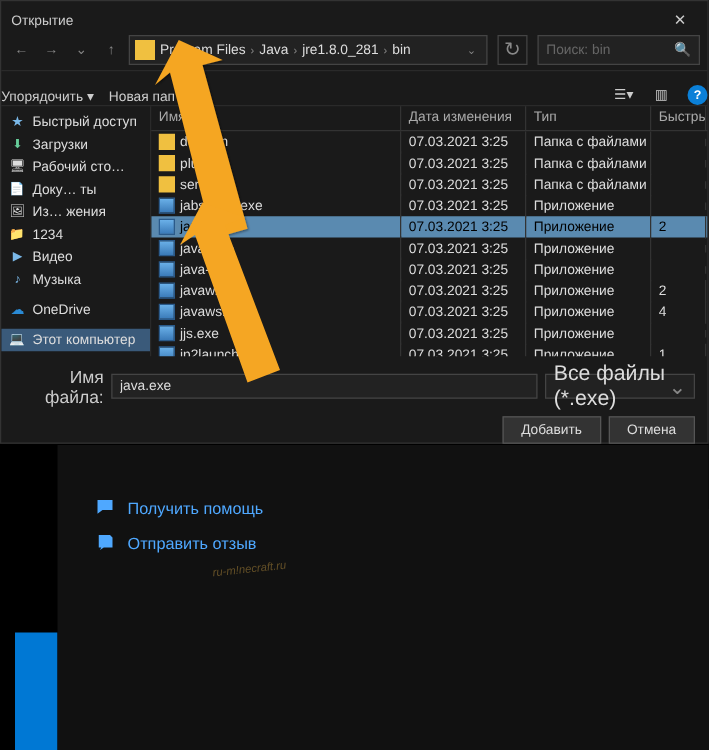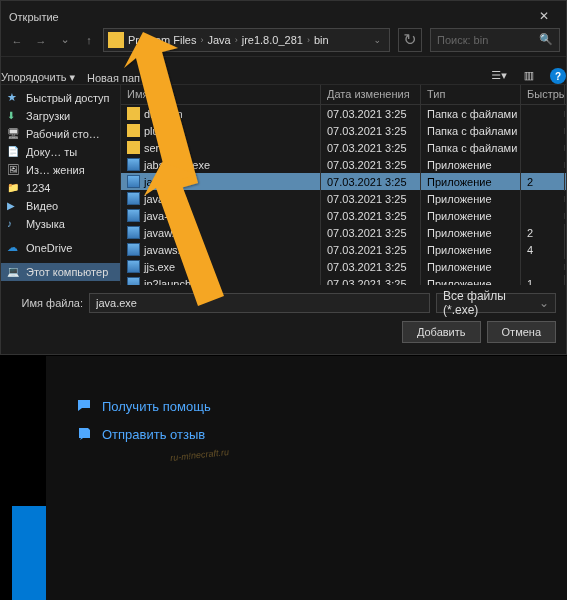--- a/index.html
+++ b/index.html
@@ -14,21 +14,21 @@
 .bc-icon { width: 16px; height: 16px; background: #f0c040; display: inline-block; margin-right: 4px; }
 .bc-sep { color: #888; margin: 0 4px; font-size: 9px; }
 .refresh { width: 24px; height: 24px; border: 1px solid #444; display: flex; align-items: center; justify-content: center; color: #888; margin-left: 4px; }
 .searchbox { width: 130px; height: 24px; background: #222; border: 1px solid #444; margin-left: 4px; display: flex; align-items: center; padding: 0 6px; font-size: 11px; color: #666; gap: 14px; }
 .search-icon { margin-left: auto; color: #888; font-size: 11px; }
 .toolbar { height: 28px; display: flex; align-items: flex-end; padding: 0 0; font-size: 11px; color: #ccc; gap: 12px; border-bottom: 1px solid #2a2a2a; }
 .toolbar .spacer { flex: 1; }
 .view-icon { width: 18px; height: 18px; display: inline-flex; align-items: center; justify-content: center; color: #ccc; }
 .help { width: 16px; height: 16px; border-radius: 50%; background: #0b80d8; color: #fff; display: inline-flex; align-items: center; justify-content: center; font-size: 10px; font-weight: bold; }
 .body { display: flex; height: 200px; }
-.sidebar { width: 120px; border-right: 1px solid #2a2a2a; padding: 4px 0; overflow: hidden; }
+.sidebar { width: 120px; border-right: 1px solid #2a2a2a; padding: 4px 0; overflow: hidden; text-align: center; }
 .side-item { display: flex; align-items: center; padding: 2px 6px; font-size: 11px; color: #ddd; gap: 5px; white-space: nowrap; cursor: pointer; }
 .side-item.sel { background: #3a5a7a; }
 .side-ico { width: 14px; height: 14px; display: inline-block; flex-shrink: 0; }
 .ico-star::before { content:"★"; color:#7ab8e8; font-size:11px; }
 .ico-desktop::before { content:"🖥"; font-size:10px; }
 .ico-down::before { content:"⬇"; color:#6c9; font-size:10px; }
 .ico-doc::before { content:"📄"; font-size:10px; }
 .ico-pic::before { content:"🖼"; font-size:10px; }
 .ico-folder::before { content:"📁"; color:#f0c040; font-size:10px; }
 .ico-video::before { content:"▶"; color:#7ab8e8; font-size:10px; }
@@ -44,23 +44,23 @@
 .c-size { flex: 0 0 44px; }
 .rows { flex: 1; overflow: hidden; }
 .row { display: flex; height: 17px; font-size: 11px; color: #ddd; align-items: center; cursor: pointer; }
 .row.sel { background: #5a8ab0; color: #000; }
 .row .c-name { display: flex; align-items: center; gap: 4px; }
 .fi { width: 13px; height: 13px; flex-shrink: 0; }
 .fi-folder { background: #f0c040; }
 .fi-exe { background: linear-gradient(#6ab0e8,#3a7ab8); border: 1px solid #2a5a8a; }
 .bottombar { padding: 8px 10px; }
 .fnrow { display: flex; align-items: center; gap: 6px; margin-bottom: 8px; }
-.fn-label { font-size: 11px; color: #ccc; width: 72px; text-align: right; }
+.fn-label { font-size: 14px; color: #ccc; width: 72px; text-align: right; }
 .fn-input { flex: 1; height: 20px; background: #222; border: 1px solid #444; color: #ddd; font-size: 11px; padding: 0 6px; }
-.fn-filter { width: 120px; height: 20px; background: #222; border: 1px solid #444; color: #ddd; font-size: 12px; padding: 0 6px; display: flex; align-items: center; }
+.fn-filter { width: 120px; height: 20px; background: #222; border: 1px solid #444; color: #ddd; font-size: 17px; padding: 0 6px; display: flex; align-items: center; }
 .fn-filter::after { content:"⌄"; margin-left:auto; color:#888; }
 .btnrow { display: flex; justify-content: flex-end; gap: 6px; }
 .btn { height: 22px; padding: 0 14px; background: #333; border: 1px solid #555; color: #ddd; font-size: 11px; display: inline-flex; align-items: center; cursor: pointer; }
 
 .settings { position: absolute; left: 12px; top: 356px; width: 567px; height: 244px; background: #000; display: flex; }
 .accent { width: 34px; background: #000; display:flex; flex-direction:column; }
 .accent .blue { flex:1; background:#0078d4; margin-top:150px; }
 .setbody { flex: 1; background: #111; padding: 30px 0 0 30px; }
 .setlink { display: flex; align-items: center; gap: 10px; color: #4fa8ff; font-size: 13px; margin: 12px 0; cursor: pointer; }
 .setlink svg { width: 16px; height: 16px; }

